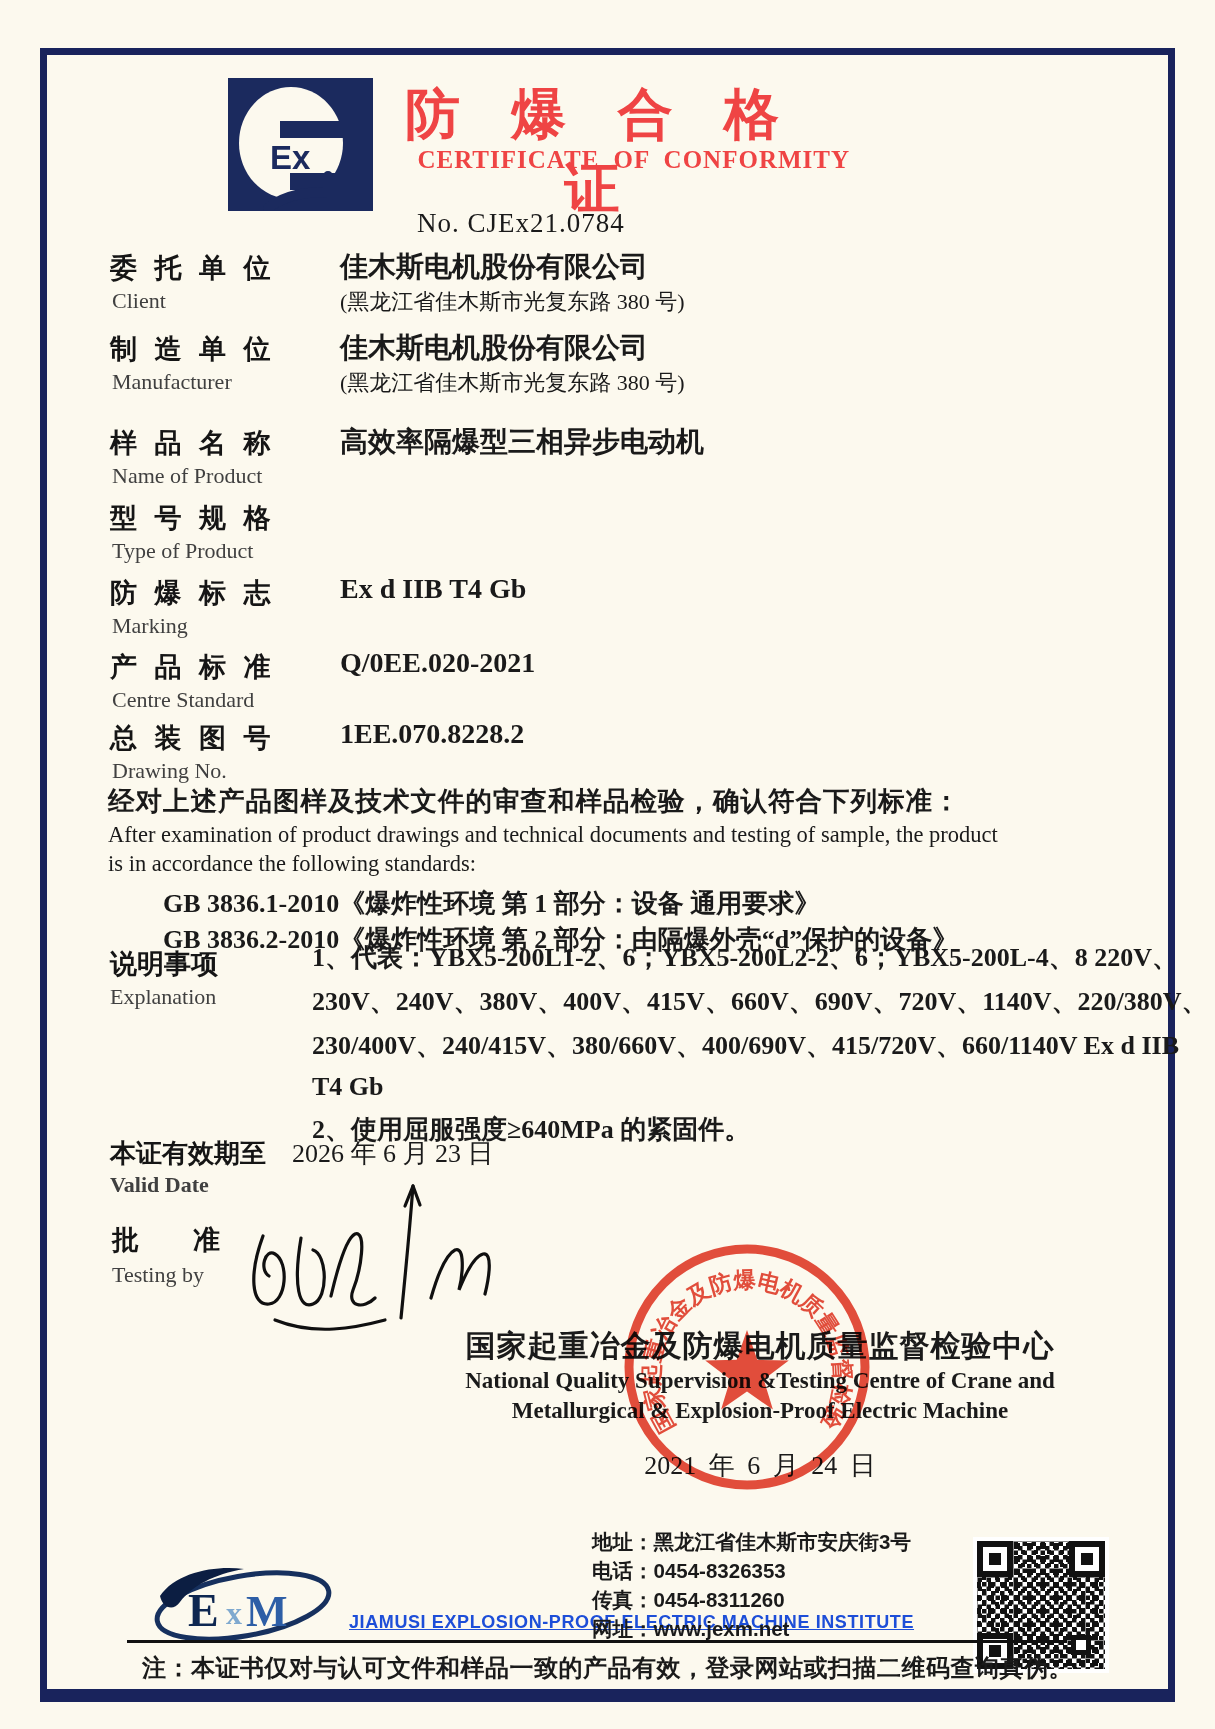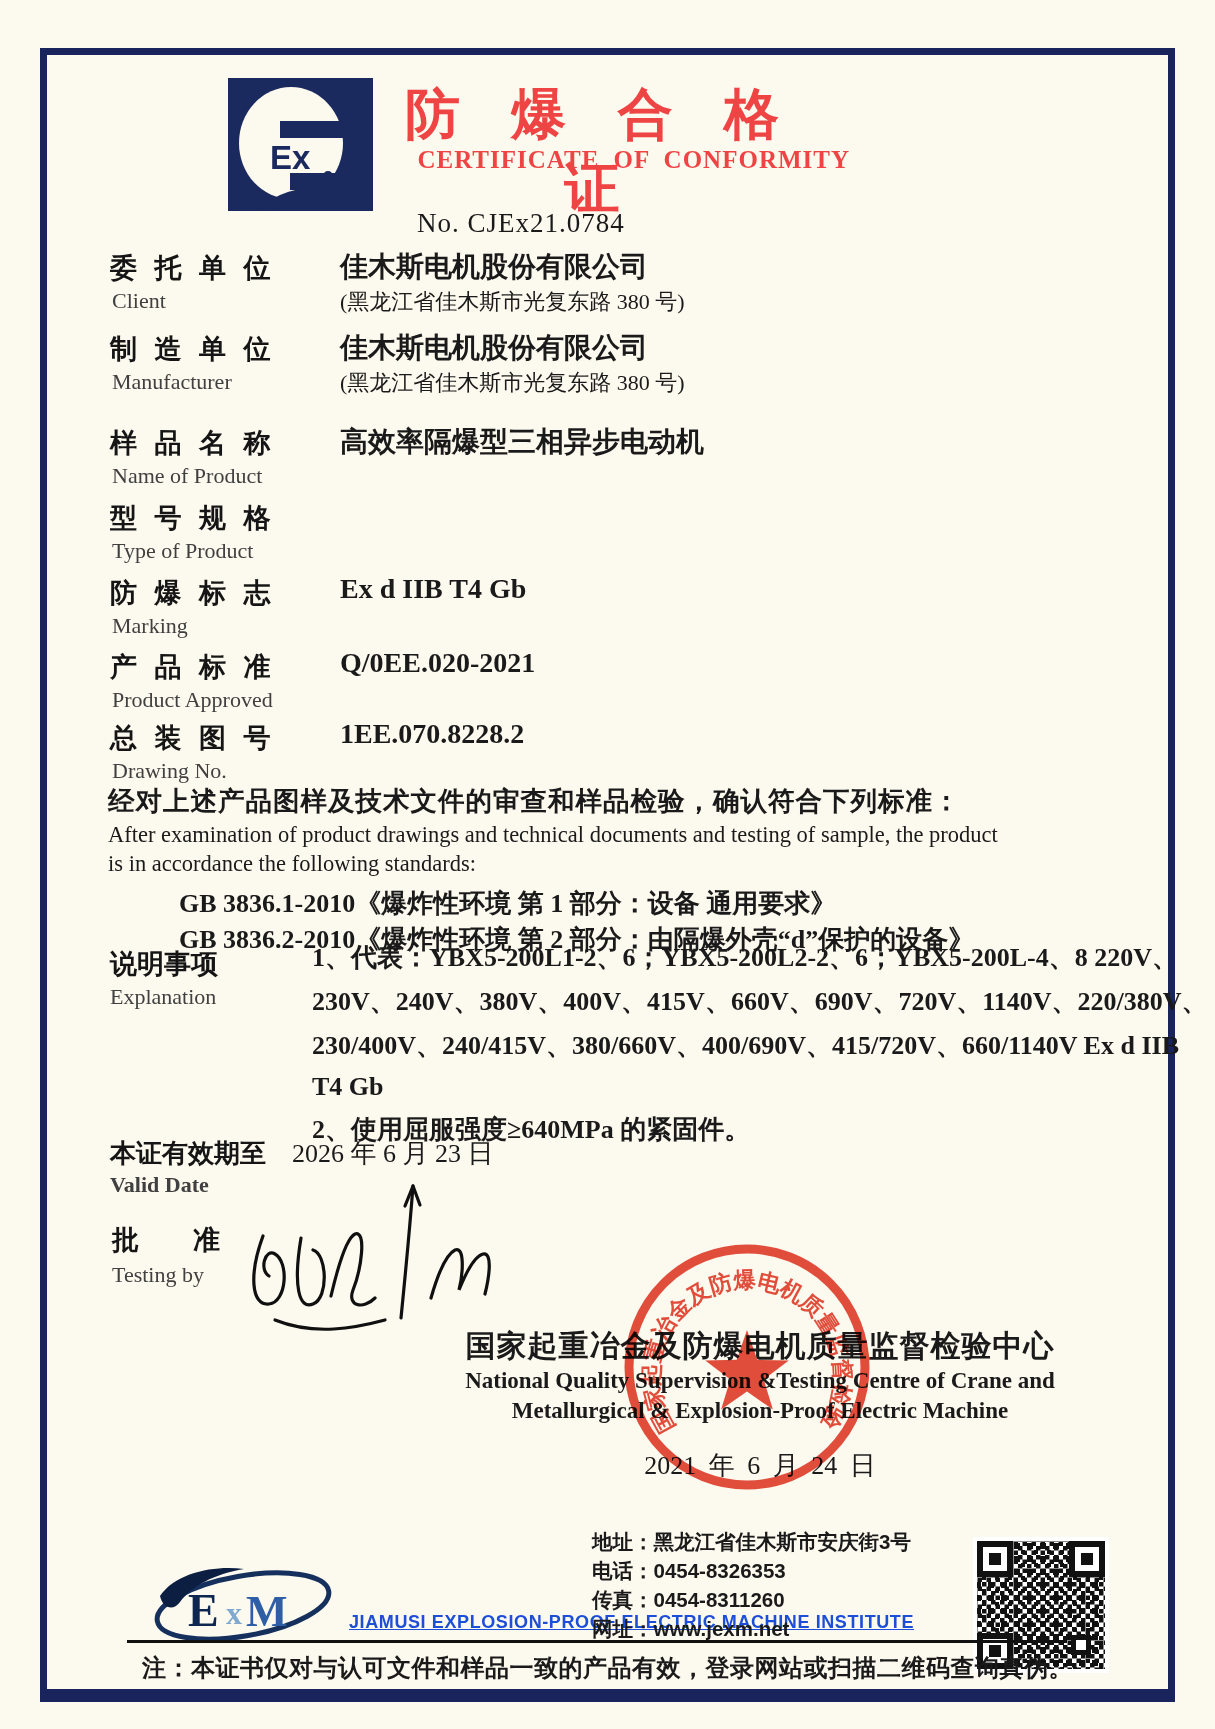--- a/index.html
+++ b/index.html
@@ -11,21 +11,21 @@
   .cn-label{font-weight:700;font-size:27px;letter-spacing:5px;color:#151515;}
   .en-label{font-family:"Liberation Serif","DejaVu Serif",serif;font-size:22px;color:#404040;}
   .f-value{font-family:"Liberation Serif","DejaVu Serif",serif;font-weight:700;font-size:28px;}
   .f-sub{font-family:"Liberation Serif","DejaVu Serif",serif;font-size:22px;}
   .title-cn{font-weight:700;font-size:55px;word-spacing:24px;letter-spacing:6px;text-align:center;}
   .title-en{font-family:"Liberation Serif","DejaVu Serif",serif;font-weight:700;font-size:25px;
             word-spacing:7px;letter-spacing:1px;text-align:right;}
   .certno{font-family:"Liberation Serif","DejaVu Serif",serif;font-size:27px;text-align:center;letter-spacing:1px;}
   .stmt-cn{font-weight:700;font-size:26.5px;letter-spacing:1px;}
   .stmt-en{font-family:"Liberation Serif","DejaVu Serif",serif;font-size:22.5px;}
-  .std-line{font-family:"Liberation Serif","DejaVu Serif",serif;font-size:26px;font-weight:600;margin-left:16px;}
+  .std-line{font-family:"Liberation Serif","DejaVu Serif",serif;font-size:26px;font-weight:600;}
   .expl-line{font-family:"Liberation Serif","DejaVu Serif",serif;font-size:26px;font-weight:600;}
   .issuer-name{font-weight:700;font-size:30px;text-align:center;letter-spacing:1px;}
   .issuer-en{font-family:"Liberation Serif","DejaVu Serif",serif;font-weight:700;font-size:23px;text-align:center;}
   .issuer-date{font-family:"Liberation Serif","DejaVu Serif",serif;font-size:26px;text-align:center;word-spacing:6px;}
   .inst-cn{font-weight:700;font-size:35px;letter-spacing:2px;color:#121212;}
   .inst-en{font-size:18px;font-weight:600;letter-spacing:0.6px;color:#1d4ed8;text-decoration:underline;}
   .contact-line{font-size:20.5px;font-weight:600;line-height:29px;white-space:nowrap;}
   .note{font-weight:700;font-size:24px;text-align:center;letter-spacing:0.5px;}
   .sep{background:#111;height:3px;}
   .seal{mix-blend-mode:multiply;opacity:0.9;}
@@ -65,21 +65,21 @@
   <div class="abs f-value" style="left:340px;top:423px">高效率隔爆型三相异步电动机</div>
 
   <div class="abs cn-label" style="left:110px;top:500px">型 号 规 格</div>
   <div class="abs en-label" style="left:112px;top:538px">Type of Product</div>
 
   <div class="abs cn-label" style="left:110px;top:575px">防 爆 标 志</div>
   <div class="abs en-label" style="left:112px;top:613px">Marking</div>
   <div class="abs f-value" style="left:340px;top:573px">Ex d IIB T4 Gb</div>
 
   <div class="abs cn-label" style="left:110px;top:649px">产 品 标 准</div>
-  <div class="abs en-label" style="left:112px;top:687px">Product Approved</div>
+  <div class="abs en-label" style="left:112px;top:687px">Centre Standard</div>
   <div class="abs f-value" style="left:340px;top:647px">Q/0EE.020-2021</div>
 
   <div class="abs cn-label" style="left:110px;top:720px">总 装 图 号</div>
   <div class="abs en-label" style="left:112px;top:758px">Drawing No.</div>
   <div class="abs f-value" style="left:340px;top:718px">1EE.070.8228.2</div>
 
   <div class="abs stmt-cn" style="left:108px;top:783px">经对上述产品图样及技术文件的审查和样品检验，确认符合下列标准：</div>
   <div class="abs stmt-en" style="left:108px;top:822px">After examination of product drawings and technical documents and testing of sample, the product</div>
   <div class="abs stmt-en" style="left:108px;top:851px">is in accordance the following standards:</div>
   <div class="abs std-line" style="left:163px;top:886px">GB 3836.1-2010《爆炸性环境 第 1 部分：设备 通用要求》</div>

